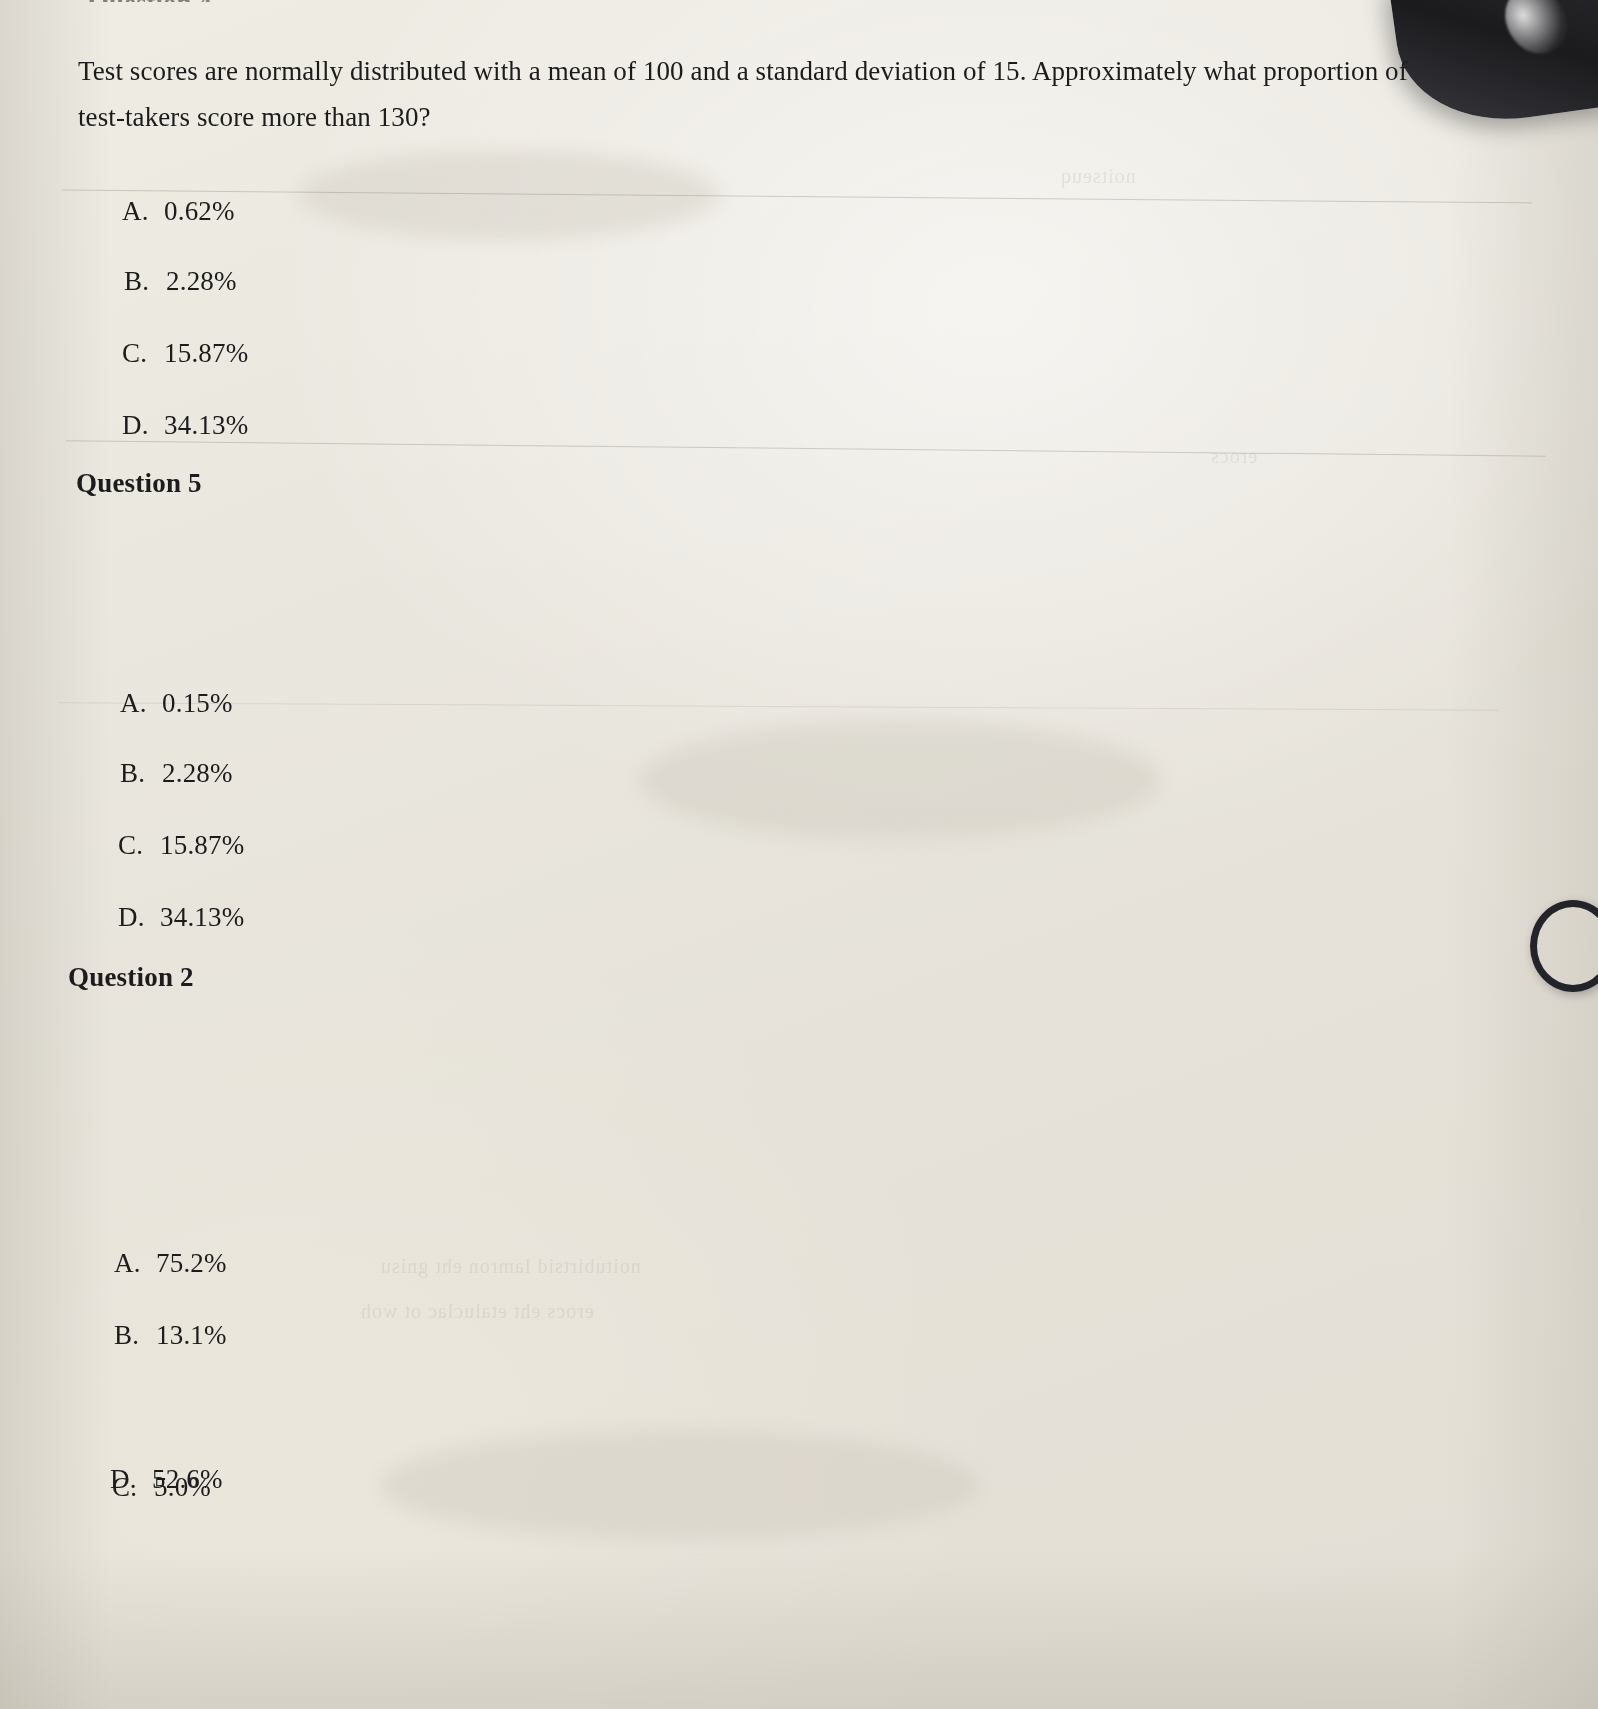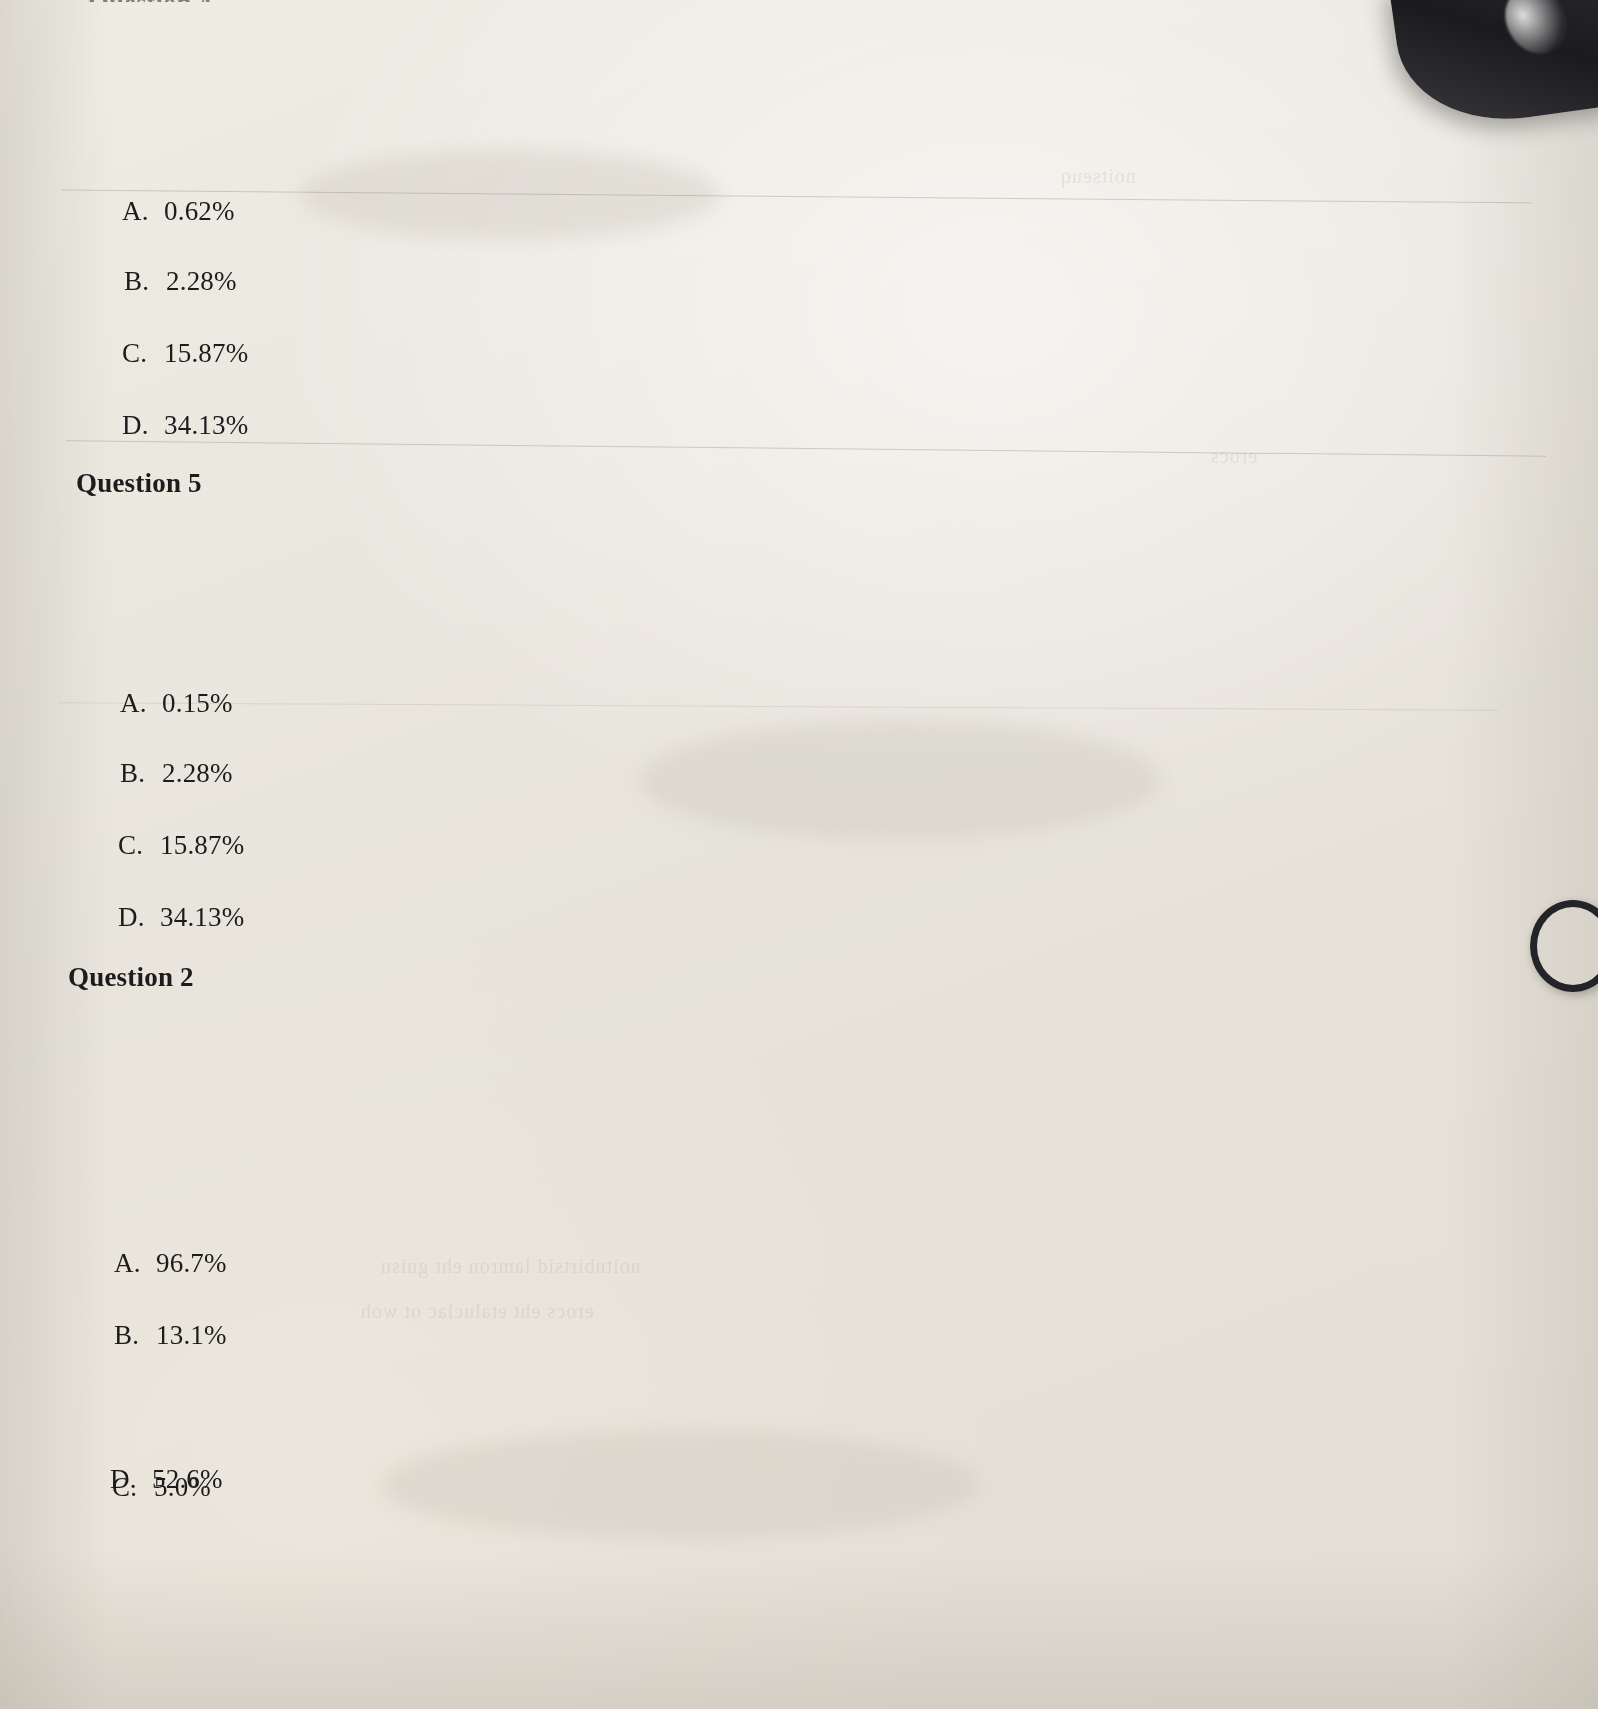--- a/index.html
+++ b/index.html
@@ -178,20 +178,21 @@
 
 <div class="corner-object">
   <div class="corner-glint"></div>
 </div>
 <div class="ring-object"></div>
 
 <div class="content">
 
   <div class="cropped-head">Question 4</div>
 
+  <div class="q-body" style="left:78px; top:48px; width:1330px;">Test scores are normally distributed with a mean of 100 and a standard deviation of 15. Approximately what proportion of test-takers score more than 130?</div>
 
   <div class="choice" style="left:122px; top:196px;">
     <span class="ltr">A.</span><span>0.62%</span>
   </div>
   <div class="choice" style="left:124px; top:266px;">
     <span class="ltr">B.</span><span>2.28%</span>
   </div>
   <div class="choice" style="left:122px; top:338px;">
     <span class="ltr">C.</span><span>15.87%</span>
   </div>
@@ -210,21 +211,21 @@
   <div class="choice" style="left:118px; top:830px;">
     <span class="ltr">C.</span><span>15.87%</span>
   </div>
   <div class="choice" style="left:118px; top:902px;">
     <span class="ltr">D.</span><span>34.13%</span>
   </div>
 
   <div class="q-heading" style="left:68px; top:962px;">Question 2</div>
 
   <div class="choice" style="left:114px; top:1248px;">
-    <span class="ltr">A.</span><span>96.7%</span>
+    <span class="ltr">A.</span><span>75.2%</span>
   </div>
   <div class="choice" style="left:114px; top:1320px;">
     <span class="ltr">B.</span><span>13.1%</span>
   </div>
   <div class="choice" style="left:112px; top:1472px;">
     <span class="ltr">C.</span><span>5.0%</span>
   </div>
   <div class="choice" style="left:110px; top:1464px;">
     <span class="ltr">D.</span><span>52.6%</span>
   </div>

